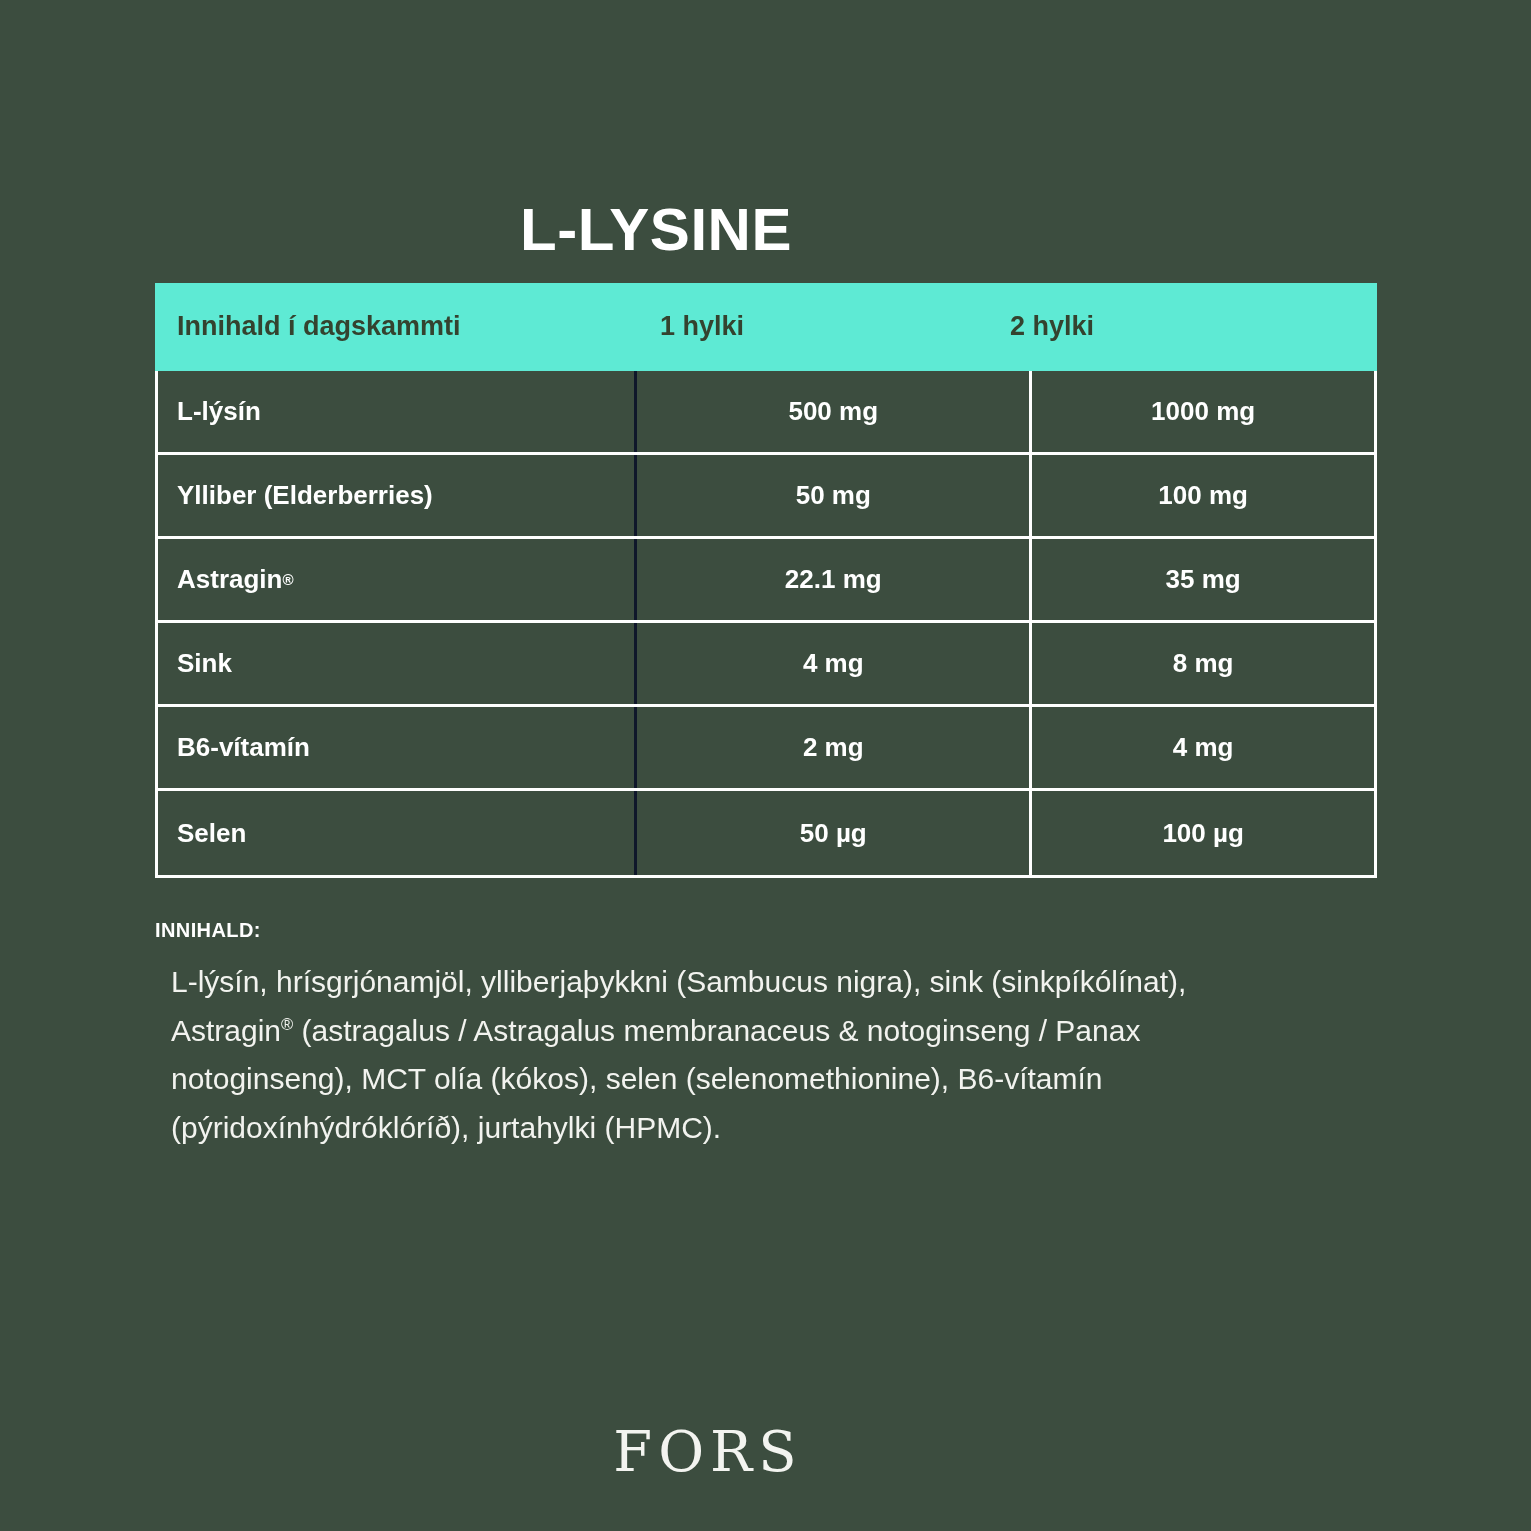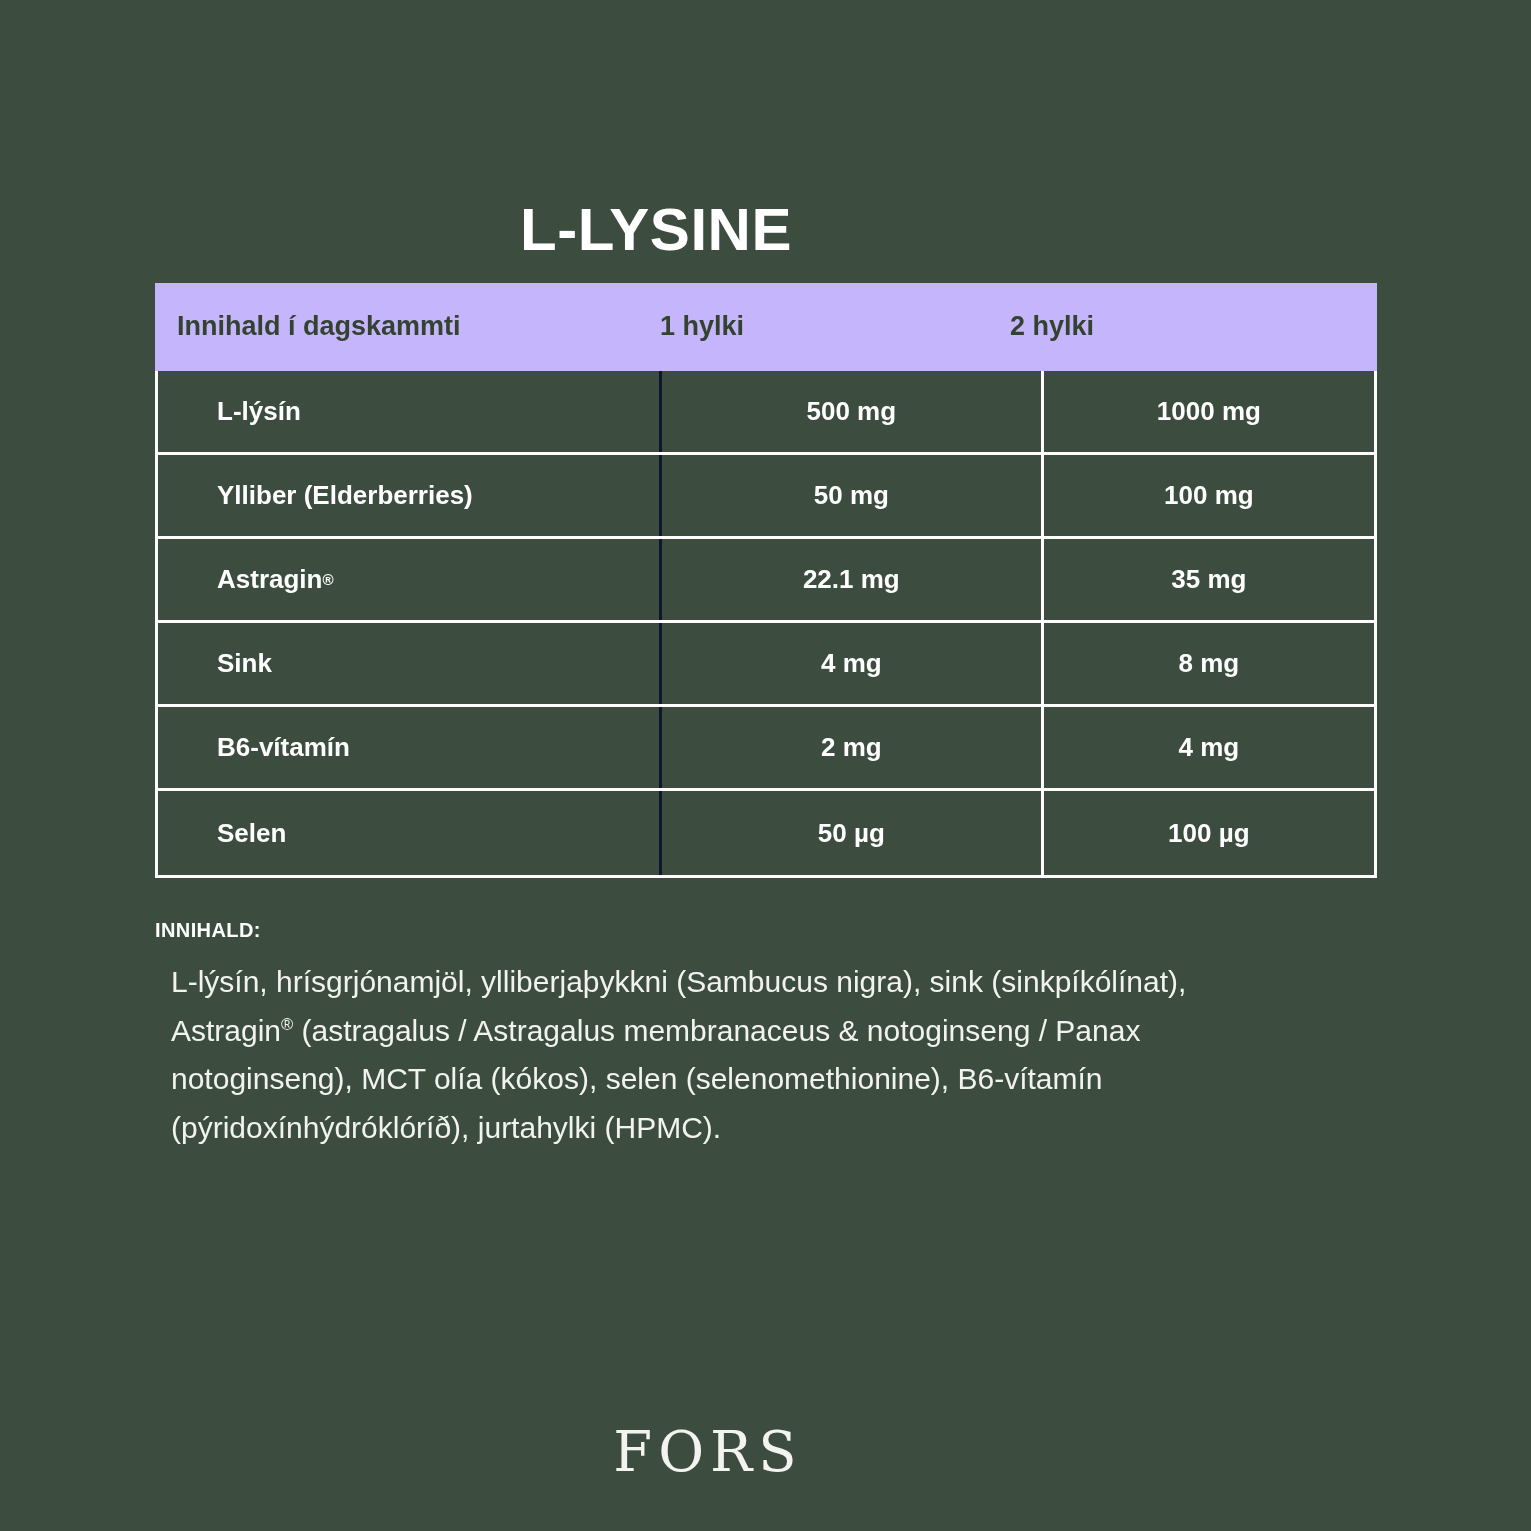--- a/index.html
+++ b/index.html
@@ -35,21 +35,21 @@
   
   .facts-table {
     position: absolute;
     left: 155px;
     top: 283px;
     width: 1222px;
   }
 
   .facts-header {
     display: flex;
-    background: #c4b5fd;
+    background: #5eead4;
     height: 88px;
     align-items: center;
   }
   .facts-header .cell {
     color: #34432f;
     font-size: 27px;
     font-weight: 700;
     line-height: 1.1;
   }
 
@@ -62,21 +62,20 @@
     border-top: 0;
     box-sizing: border-box;
   }
 
   .facts-row {
     display: flex;
     height: 84px;
     align-items: center;
     border-bottom: 3px solid #ffffff;
     box-sizing: border-box;
-    padding-left: 40px;
   }
   .facts-row:last-child { border-bottom: 0; }
 
   .facts-row .cell {
     font-size: 26px;
     font-weight: 700;
     color: #ffffff;
     line-height: 1.1;
     box-sizing: border-box;
     height: 100%;

